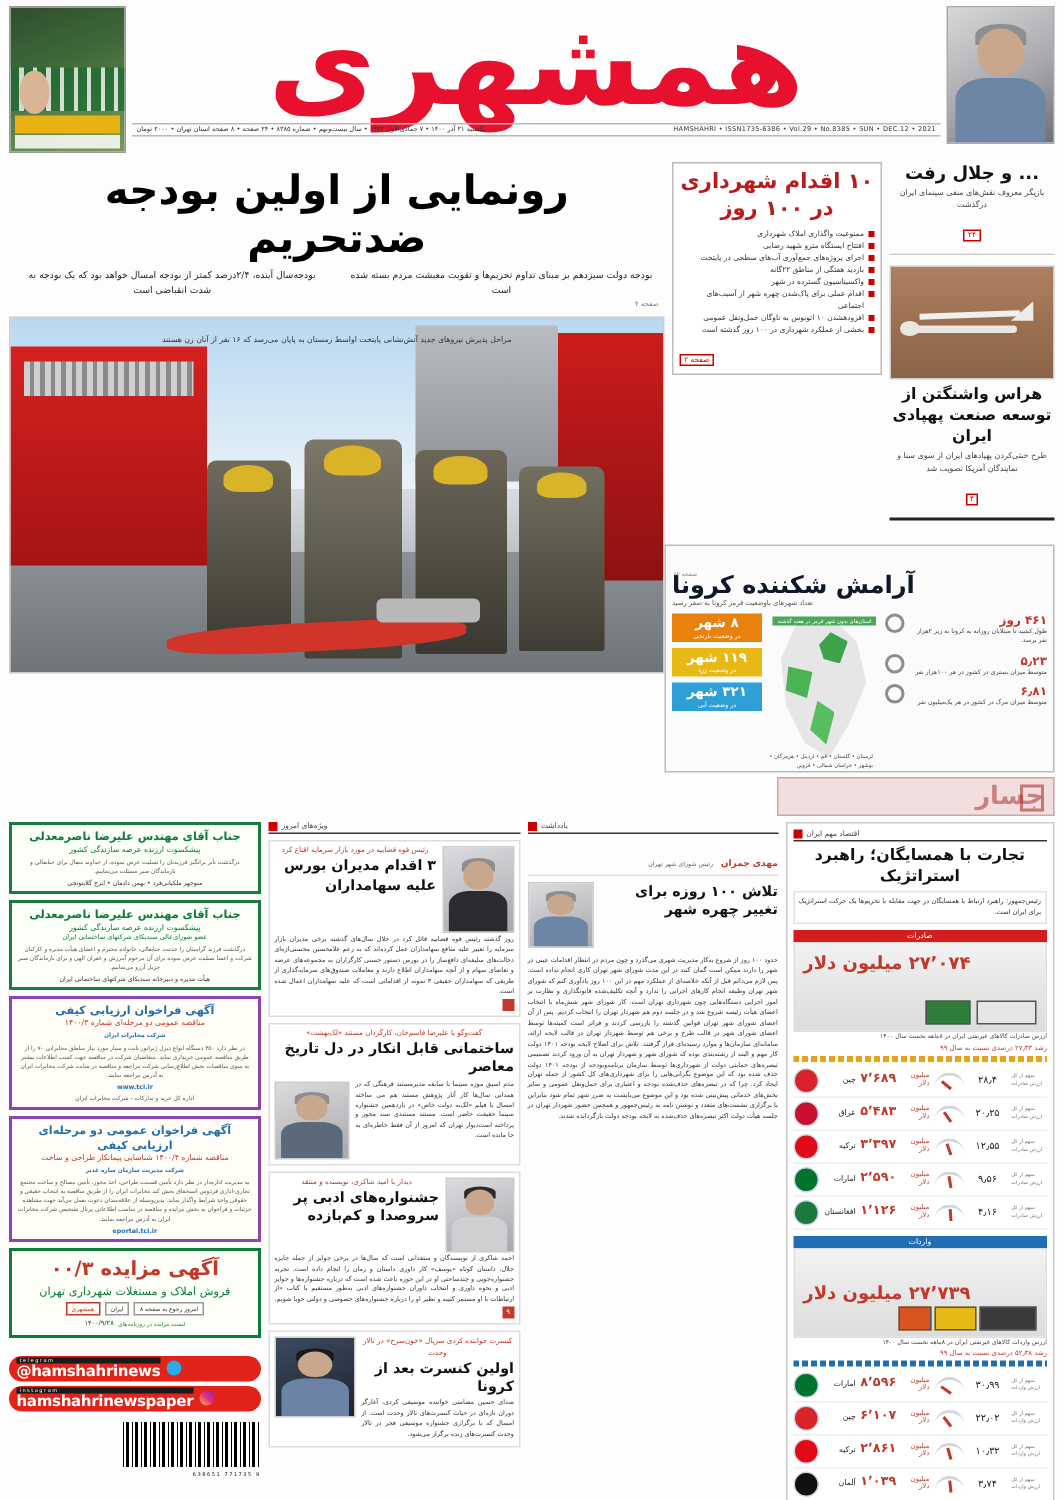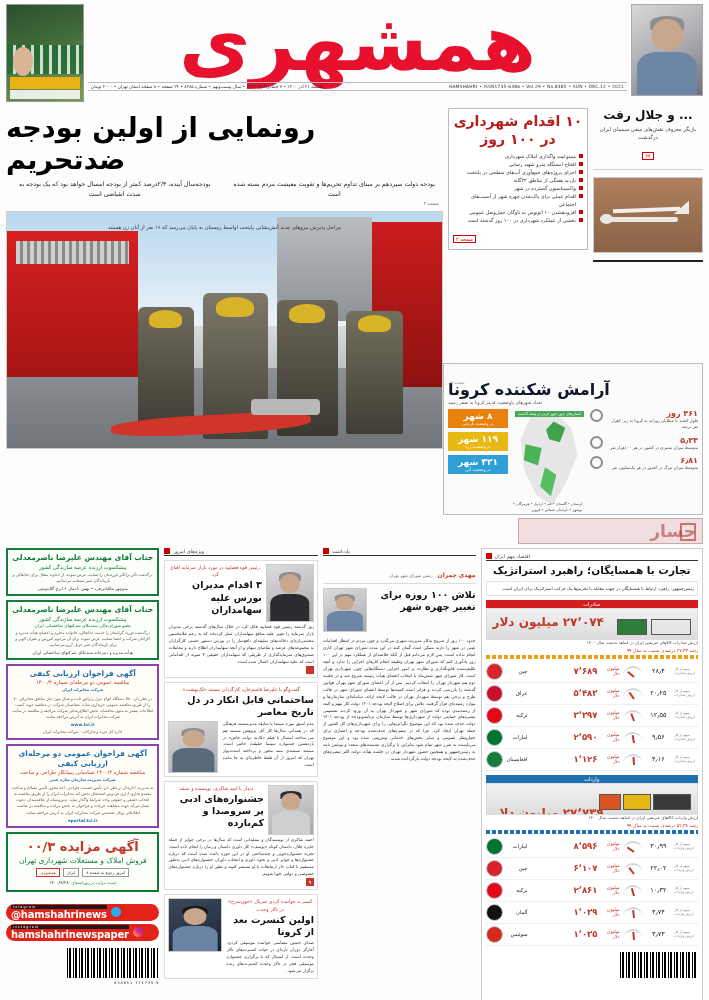--- a/index.html
+++ b/index.html
@@ -65,21 +65,21 @@
   .drone-tail { position:absolute; top:30%; right:12%; width:14%; height:18%; background:#eeece8; clip-path:polygon(0 100%,100% 0,100% 100%); }
   .drone-nose { position:absolute; top:48%; left:6%; width:12%; height:13%; background:#e9e7e2; border-radius:50%; }
 
   .box-actions { border:1px solid #bbb; background:#fff; padding:4px; }
   .act-title { font-size:14px; font-weight:bold; text-align:center; line-height:1.25; direction:rtl; color:#b91c1c; }
   .act-list { margin-top:4px; direction:rtl; }
   .act-item { font-size:5px; color:#333; line-height:1.6; display:flex; gap:3px; align-items:flex-start; }
   .act-bullet { width:4px; height:4px; background:#c00; flex:0 0 auto; margin-top:2px; }
 
   
-  .main-head { font-size:27px; font-weight:bold; text-align:left; direction:rtl; color:#000;
+  .main-head { font-size:27px; font-weight:bold; text-align:center; direction:rtl; color:#000;
     line-height:1.2; letter-spacing:-0.5px; padding:4px 0 2px; }
   .sub-row { display:flex; flex-direction:row; gap:14px; justify-content:space-between; padding:0 6px; }
   .sub-col { flex:1; font-size:6.2px; color:#222; direction:rtl; text-align:center; line-height:1.65; }
   .pg-tiny { font-size:4.6px; color:#777; direction:rtl; padding:2px 4px; }
 
   
   .photo-main { margin-top:3px; height:238px; border:1px solid #ccc; position:relative; overflow:hidden;
     background:linear-gradient(180deg,#cfe2f2 0%,#e7eff6 34%,#bfc3c6 66%,#9a9ea2 100%); }
   .ph-sky { position:absolute; inset:0 0 52% 0; background:linear-gradient(180deg,#b9d8f0,#eaf2f8); }
   .ph-ground { position:absolute; left:0; right:0; bottom:0; height:34%; background:linear-gradient(180deg,#8d9196,#6f7478); }
@@ -187,27 +187,27 @@
   .big-d { font-size:4.1px; color:#444; direction:rtl; text-align:right; line-height:1.5; }
   .growth { font-size:4.6px; color:#c0392b; direction:rtl; text-align:right; margin-top:2px; }
   .ticks { height:4px; margin:2px 0;
     background:repeating-linear-gradient(90deg,#e8a31a 0 4px,#fff 4px 6px); }
   .ticks.blue { background:repeating-linear-gradient(90deg,#1f6fb2 0 4px,#fff 4px 6px); }
   .trow { display:flex; flex-direction:row-reverse; align-items:center; gap:3px;
     border-bottom:1px solid #eee; padding:2px 0; }
   .t-flag { width:17px; height:17px; border-radius:50%; background:#e9eef3; border:1px solid #cfd8e0;
     flex:0 0 auto; position:relative; overflow:hidden; }
   .t-ctry { font-size:5.2px; color:#222; direction:rtl; width:24px; text-align:right; }
-  .t-val { font-size:8.5px; font-weight:bold; color:#c0392b; direction:rtl; text-align:left; line-height:1.1; flex:1;margin-left:43px; }
+  .t-val { font-size:8.5px; font-weight:bold; color:#c0392b; direction:rtl; text-align:left; line-height:1.1; flex:1; }
   .t-unit { font-size:4.6px; color:#c0392b; direction:rtl; }
   .t-pct { font-size:6.5px; font-weight:normal; color:#222; direction:rtl; width:28px; text-align:center; }
   .t-share { font-size:3.4px; color:#777; direction:rtl; width:26px; text-align:left; line-height:1.4; }
   .gauge { width:20px; height:11px; border-top:2px solid #cfd6dd; border-radius:20px 20px 0 0; position:relative; flex:0 0 auto; }
   .gauge i { position:absolute; left:50%; bottom:0; width:2px; height:8px; background:#c0392b; transform-origin:bottom center; }
-  .econ-box-img { height:32px; background:linear-gradient(180deg,#f2f2f2,#dcdcdc); border:1px solid #ddd; position:relative; overflow:hidden; }
+  .econ-box-img { height:60px; background:linear-gradient(180deg,#f2f2f2,#dcdcdc); border:1px solid #ddd; position:relative; overflow:hidden; }
   .cont { position:absolute; bottom:4px; height:16px; border:1px solid #555; }
   .econ-barcode { margin:6px 0 0 auto; width:78px; height:26px;
     background:repeating-linear-gradient(90deg,#000 0 1px,#fff 1px 2px,#000 2px 4px,#fff 4px 6px); }
 </style>
 </head>
 <body>
 
 <div class="page">
 
   <div class="masthead">
@@ -242,20 +242,27 @@
         <div style="text-align:center;margin-top:2px;">
           <span class="pgref">۲۴</span>
         </div>
       </div>
       <div class="hr-thin"></div>
       <div class="img-drone">
         <div class="drone-wing"></div>
         <div class="drone-body"></div>
         <div class="drone-tail"></div>
         <div class="drone-nose"></div>
+      </div>
+      <div>
+        <div class="hl-smaller">هراس واشنگتن از توسعه صنعت پهپادی ایران</div>
+        <div class="deck">طرح خنثی‌کردن پهپادهای ایران از سوی سنا و نمایندگان آمریکا تصویب شد</div>
+        <div style="text-align:center;margin-top:2px;">
+          <span class="pgref">۴</span>
+        </div>
       </div>
       <div class="hr-thick"></div>
 
       <div style="flex:1"></div>
     </div>
 
     <div class="col-mid">
       <div class="box-actions">
         <div class="act-title">۱۰ اقدام شهرداری در ۱۰۰ روز</div>
         <div class="act-list">

